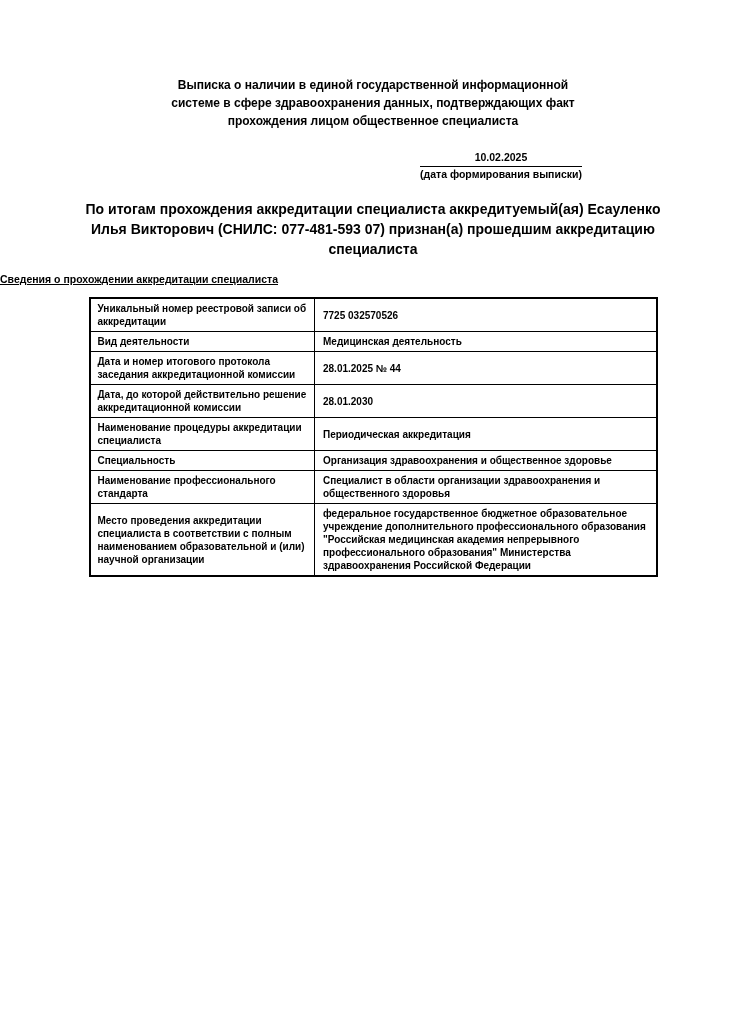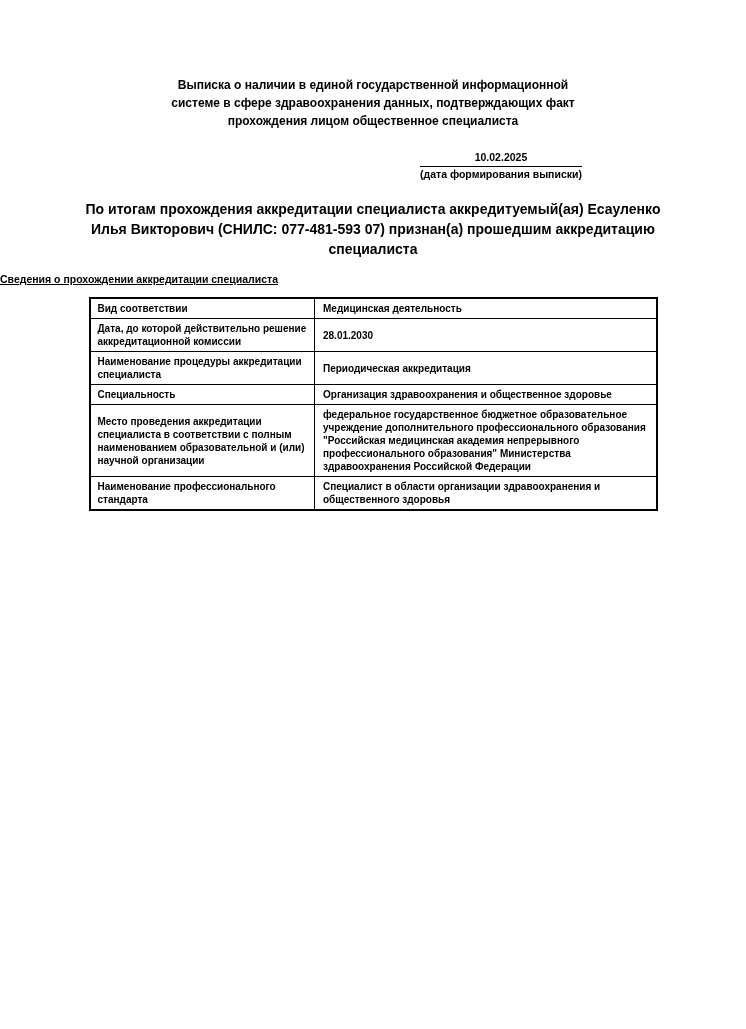--- a/index.html
+++ b/index.html
@@ -100,39 +100,47 @@
   <div class="section-heading">Сведения о прохождении аккредитации специалиста</div>
 
 
   <table class="acc-table">
     <colgroup>
       <col class="col-label">
       <col class="col-value">
     </colgroup>
     <tbody>
         <tr>
-          <td class="cell-label">Вид соответствии</td>
+          <td class="cell-label">Уникальный номер реестровой записи об аккредитации</td>
+          <td class="cell-value">7725 032570526</td>
+        </tr>
+        <tr>
+          <td class="cell-label">Вид деятельности</td>
           <td class="cell-value">Медицинская деятельность</td>
+        </tr>
+        <tr>
+          <td class="cell-label">Дата и номер итогового протокола заседания аккредитационной комиссии</td>
+          <td class="cell-value">28.01.2025 № 44</td>
         </tr>
         <tr>
           <td class="cell-label">Дата, до которой действительно решение аккредитационной комиссии</td>
           <td class="cell-value">28.01.2030</td>
         </tr>
         <tr>
           <td class="cell-label">Наименование процедуры аккредитации специалиста</td>
           <td class="cell-value">Периодическая аккредитация</td>
         </tr>
         <tr>
           <td class="cell-label">Специальность</td>
           <td class="cell-value">Организация здравоохранения и общественное здоровье</td>
         </tr>
         <tr>
+          <td class="cell-label">Наименование профессионального стандарта</td>
+          <td class="cell-value">Специалист в области организации здравоохранения и общественного здоровья</td>
+        </tr>
+        <tr>
           <td class="cell-label">Место проведения аккредитации специалиста в соответствии с полным наименованием образовательной и (или) научной организации</td>
           <td class="cell-value">федеральное государственное бюджетное образовательное учреждение дополнительного профессионального образования "Российская медицинская академия непрерывного профессионального образования" Министерства здравоохранения Российской Федерации</td>
-        </tr>
-        <tr>
-          <td class="cell-label">Наименование профессионального стандарта</td>
-          <td class="cell-value">Специалист в области организации здравоохранения и общественного здоровья</td>
         </tr>
       </tbody>
   </table>
 
 </div>
 
 </body></html>

